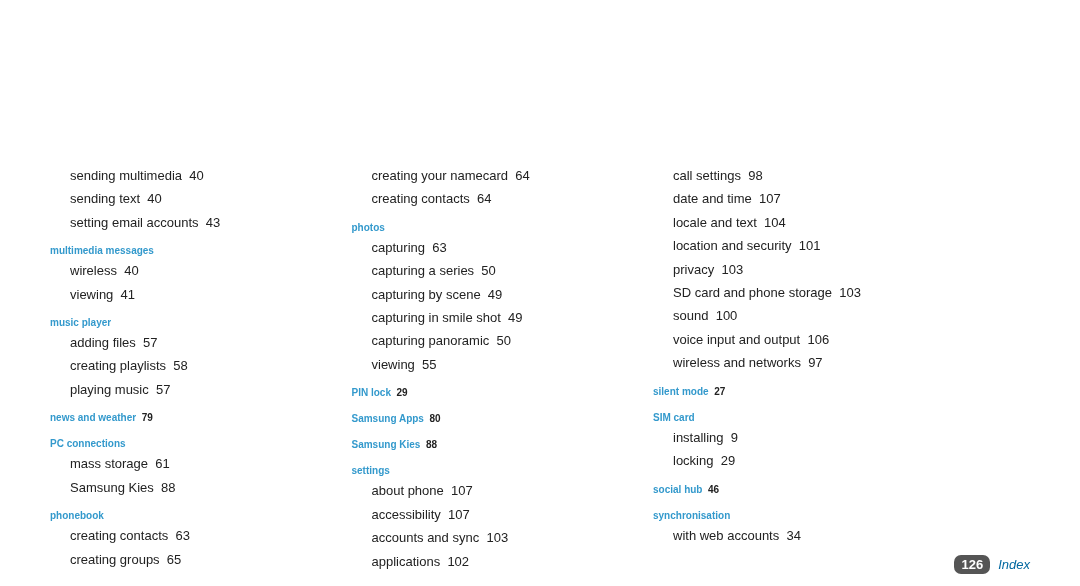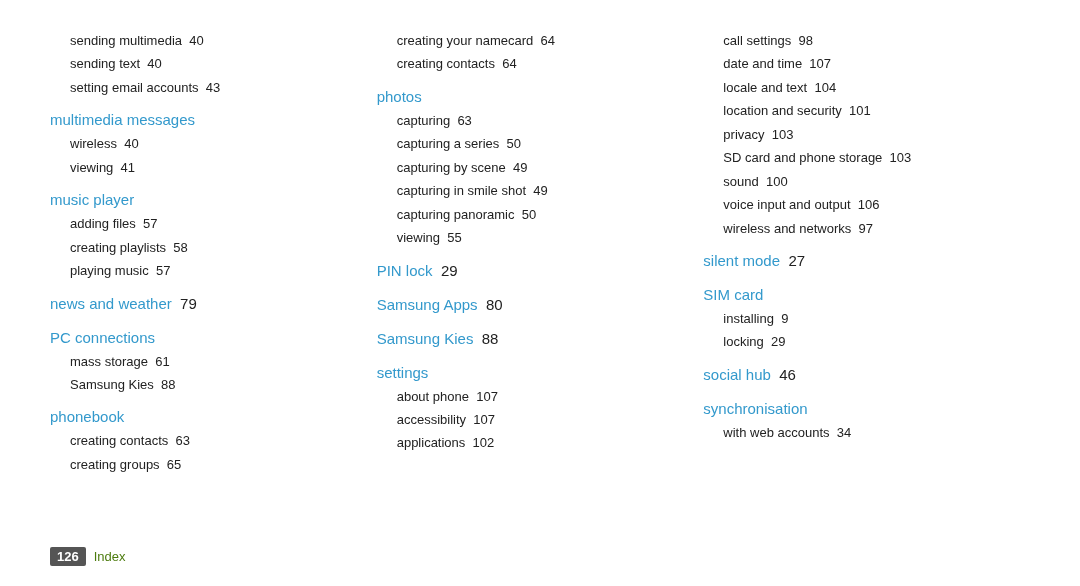--- a/index.html
+++ b/index.html
@@ -7,44 +7,45 @@
       width: 1080px;
       height: 586px;
       background: #ffffff;
       font-family: Arial, sans-serif;
       font-size: 13.5px;
       color: #222222;
       overflow: hidden;
       position: relative;
     }
     .page-content {
-      padding: 30px 50px 20px 50px;
+      padding: 30px 50px 12px 50px;
       display: flex;
-      flex-direction: column;
       height: 100%;
+      align-items: flex-end;
     }
     .columns {
       display: flex;
       flex-direction: row;
       gap: 0px;
       flex: 1;
     }
     .col {
       flex: 1;
       padding-right: 20px;
     }
     .entry {
       margin-bottom: 2px;
       line-height: 1.6;
     }
     .entry-header {
       color: #3399cc;
-      font-size: 15px;
+      font-size: 10px;
       margin-top: 10px;
       margin-bottom: 1px;
+      font-weight: bold;
     }
     .entry-item {
       padding-left: 20px;
       color: #222222;
       font-size: 13px;
       line-height: 1.65;
     }
     .page-number {
       color: #222222;
     }
@@ -53,25 +54,26 @@
       align-items: center;
       gap: 8px;
       margin-top: 10px;
     }
     .footer-num {
       background: #555555;
       color: #ffffff;
       font-size: 13px;
       font-weight: bold;
       padding: 2px 7px;
-      border-radius: 2px;
+      border-radius: 7px;
     }
     .footer-label {
       font-size: 13px;
-      color: #4d7c0f;
+      color: #0369a1;
+      font-style: italic;
     }
   </style>
 </head>
 <body>
 
 <div class="page-content">
   <div class="columns" id="columns-container">
   <div class="col">
         <div class="entry entry-item"><span>sending multimedia</span>&nbsp;&nbsp;<span class="page-number">40</span></div>
         <div class="entry entry-item"><span>sending text</span>&nbsp;&nbsp;<span class="page-number">40</span></div>
@@ -100,20 +102,21 @@
         <div class="entry entry-item"><span>capturing by scene</span>&nbsp;&nbsp;<span class="page-number">49</span></div>
         <div class="entry entry-item"><span>capturing in smile shot</span>&nbsp;&nbsp;<span class="page-number">49</span></div>
         <div class="entry entry-item"><span>capturing panoramic</span>&nbsp;&nbsp;<span class="page-number">50</span></div>
         <div class="entry entry-item"><span>viewing</span>&nbsp;&nbsp;<span class="page-number">55</span></div>
         <div class="entry entry-header"><span>PIN lock</span>&nbsp;&nbsp;<span class="page-number">29</span></div>
         <div class="entry entry-header"><span>Samsung Apps</span>&nbsp;&nbsp;<span class="page-number">80</span></div>
         <div class="entry entry-header"><span>Samsung Kies</span>&nbsp;&nbsp;<span class="page-number">88</span></div>
         <div class="entry entry-header">settings</div>
         <div class="entry entry-item"><span>about phone</span>&nbsp;&nbsp;<span class="page-number">107</span></div>
         <div class="entry entry-item"><span>accessibility</span>&nbsp;&nbsp;<span class="page-number">107</span></div>
+        <div class="entry entry-item"><span>accounts and sync</span>&nbsp;&nbsp;<span class="page-number">103</span></div>
         <div class="entry entry-item"><span>applications</span>&nbsp;&nbsp;<span class="page-number">102</span></div>
       </div>
       <div class="col">
         <div class="entry entry-item"><span>call settings</span>&nbsp;&nbsp;<span class="page-number">98</span></div>
         <div class="entry entry-item"><span>date and time</span>&nbsp;&nbsp;<span class="page-number">107</span></div>
         <div class="entry entry-item"><span>locale and text</span>&nbsp;&nbsp;<span class="page-number">104</span></div>
         <div class="entry entry-item"><span>location and security</span>&nbsp;&nbsp;<span class="page-number">101</span></div>
         <div class="entry entry-item"><span>privacy</span>&nbsp;&nbsp;<span class="page-number">103</span></div>
         <div class="entry entry-item"><span>SD card and phone storage</span>&nbsp;&nbsp;<span class="page-number">103</span></div>
         <div class="entry entry-item"><span>sound</span>&nbsp;&nbsp;<span class="page-number">100</span></div>

